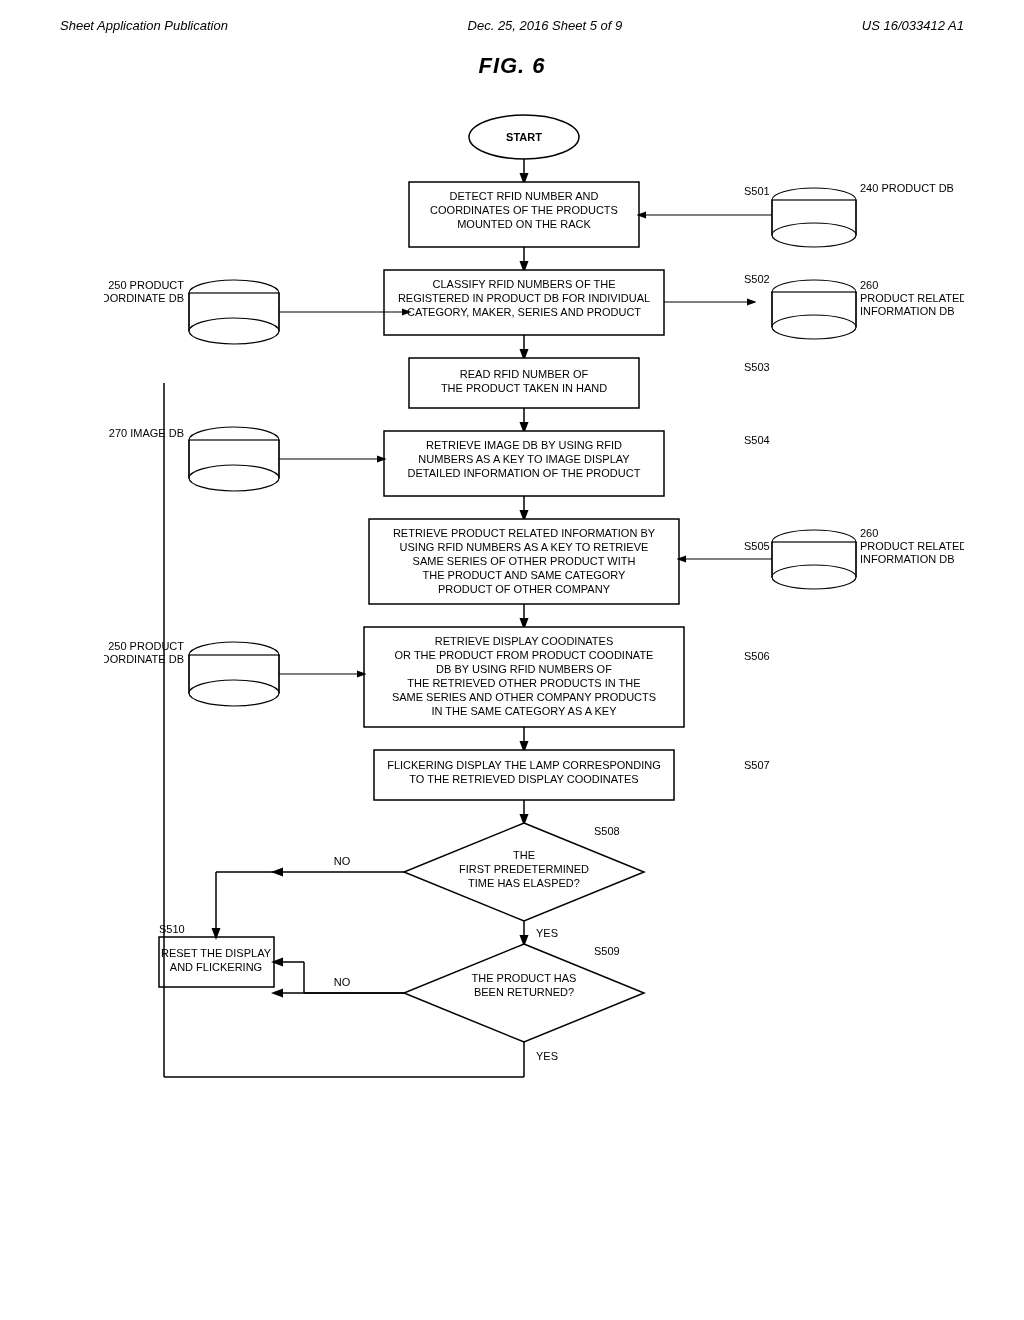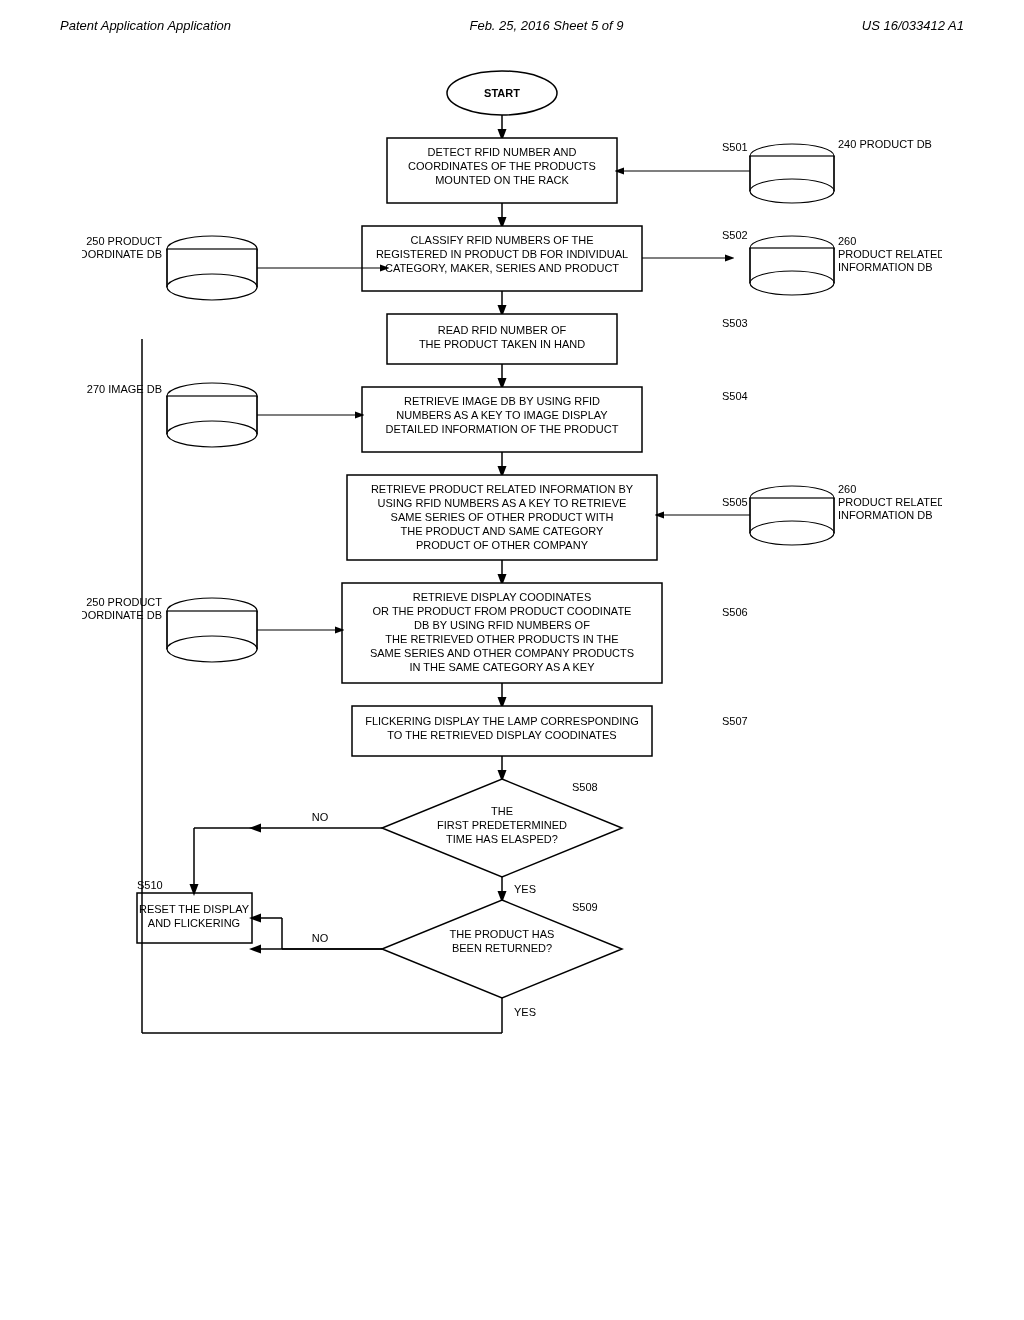--- a/index.html
+++ b/index.html
@@ -32,45 +32,46 @@
       font-weight: bold;
       text-align: center;
       margin-bottom: 18px;
       letter-spacing: 1px;
     }
 
     
     .flowchart-wrapper {
       width: 100%;
       display: flex;
-      justify-content: center;
+      justify-content: flex-end;
       text-decoration: underline;
     }
 
     svg.flowchart {
       width: 860px;
       height: 1100px;
     }
 
     text {
       font-family: Arial, sans-serif;
       font-size: 11px;
       fill: #000;
     }
   </style>
 </head>
 <body>
 
 <div class="page-header">
-  <span>Patent Application Application</span>
-  <span>Feb. 25, 2016   Sheet 5 of 9</span>
+  <span>Sheet Application Publication</span>
+  <span>Dec. 25, 2016   Sheet 5 of 9</span>
   <span>US 16/033412 A1</span>
 </div>
 
 <div class="diagram-container">
+  <div class="fig-title">FIG.  6</div>
   <div class="flowchart-wrapper">
     <svg class="flowchart" viewBox="0 0 860 1100">
 
       <ellipse cx="420" cy="40" rx="55" ry="22" fill="white" stroke="black" stroke-width="1.5"></ellipse>
       <text x="420" y="44" text-anchor="middle" font-size="13" font-weight="bold">START</text>
 
       <line x1="420" y1="62" x2="420" y2="85" stroke="black" stroke-width="1.5" marker-end="url(#arrow)"></line>
       <text x="640" y="98" text-anchor="start" font-size="11">S501</text>
 
       <rect x="305" y="85" width="230" height="65" fill="white" stroke="black" stroke-width="1.5"></rect>

